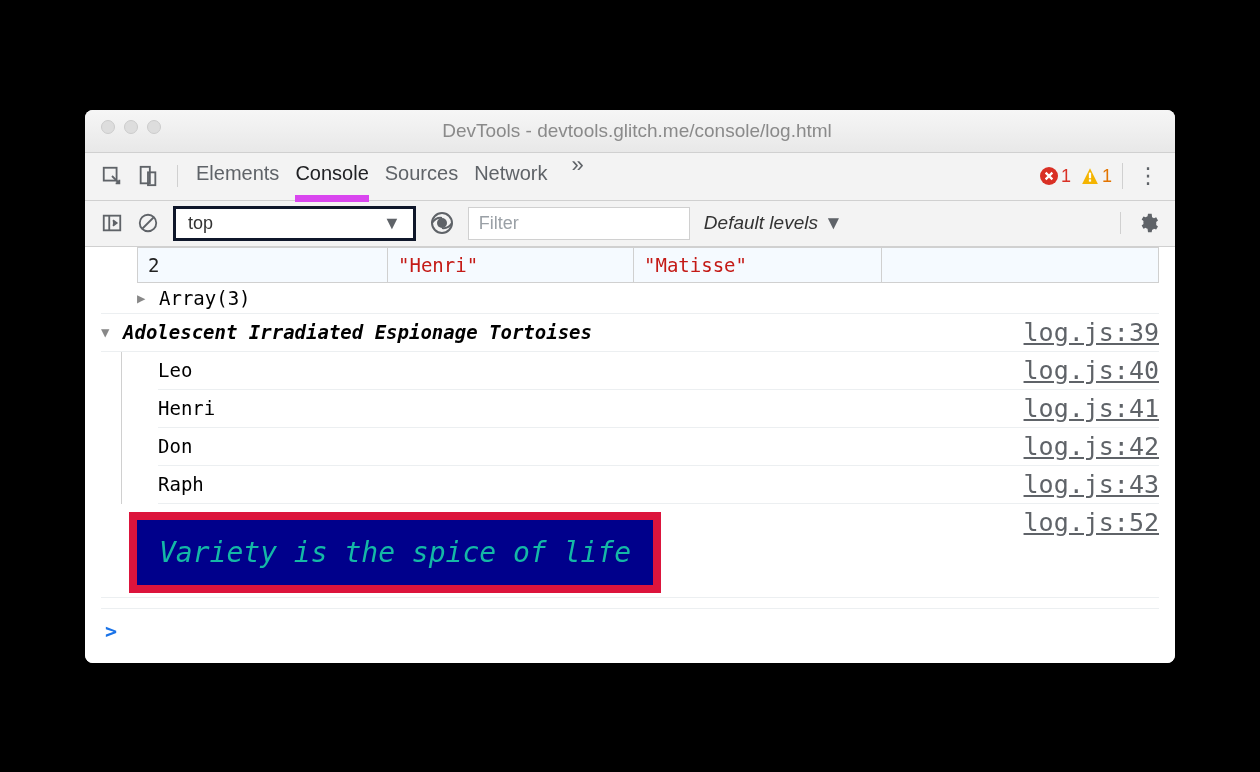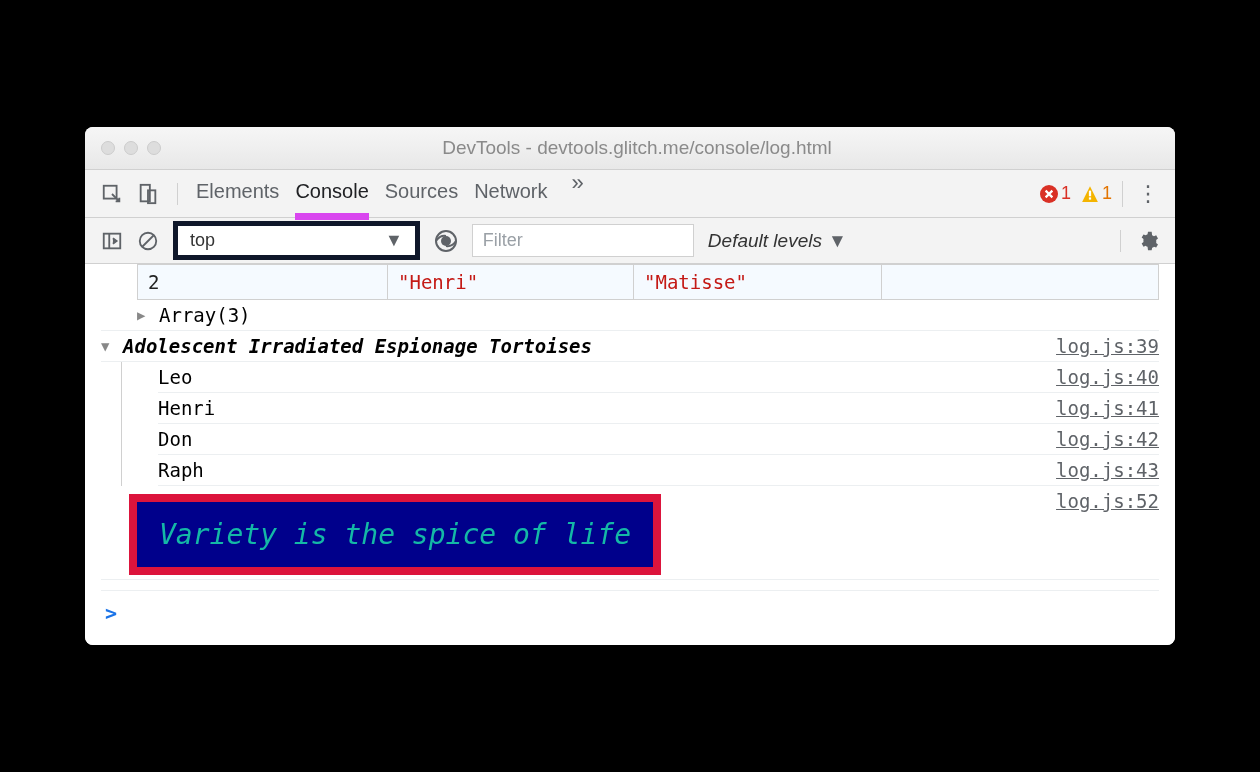--- a/index.html
+++ b/index.html
@@ -14,21 +14,21 @@
     }
     .window {
       background: #fff;
       width: 1090px;
       border-radius: 8px;
       box-shadow: 0 20px 60px rgba(0,0,0,0.5);
       overflow: hidden;
     }
     .titlebar {
       display: flex;
-      align-items: center;
+      align-items: flex-start;
       padding: 10px 16px;
       background: linear-gradient(#f6f6f6, #e8e8e8);
       border-bottom: 1px solid #d0d0d0;
     }
     .traffic-lights {
       display: flex;
       gap: 9px;
       margin-right: 24px;
     }
     .traffic-light {
@@ -108,21 +108,21 @@
       align-items: center;
       border-bottom: 1px solid #d0d0d0;
       padding: 0 16px;
       height: 46px;
       background: #f3f3f3;
       gap: 14px;
     }
     .context-select {
       display: flex;
       align-items: center;
-      border: 5px solid #0f172a;
+      border: 3px solid #0f172a;
       background: #fff;
       padding: 4px 12px;
       font-size: 18px;
       color: #333;
       gap: 170px;
     }
     .filter-input {
       border: 1px solid #d0d0d0;
       background: #fff;
       padding: 5px 10px;
@@ -179,21 +179,21 @@
     }
     .disclosure {
       color: #888;
       font-size: 14px;
       width: 16px;
       display: inline-block;
     }
     .source-link {
       color: #5f6368;
       text-decoration: underline;
-      font-size: 19px;
+      font-size: 25px;
     }
     .group-header {
       font-weight: bold;
       font-style: italic;
     }
     .indent {
       padding-left: 36px;
       border-left: 1px solid #d0d0d0;
       margin-left: 20px;
     }

